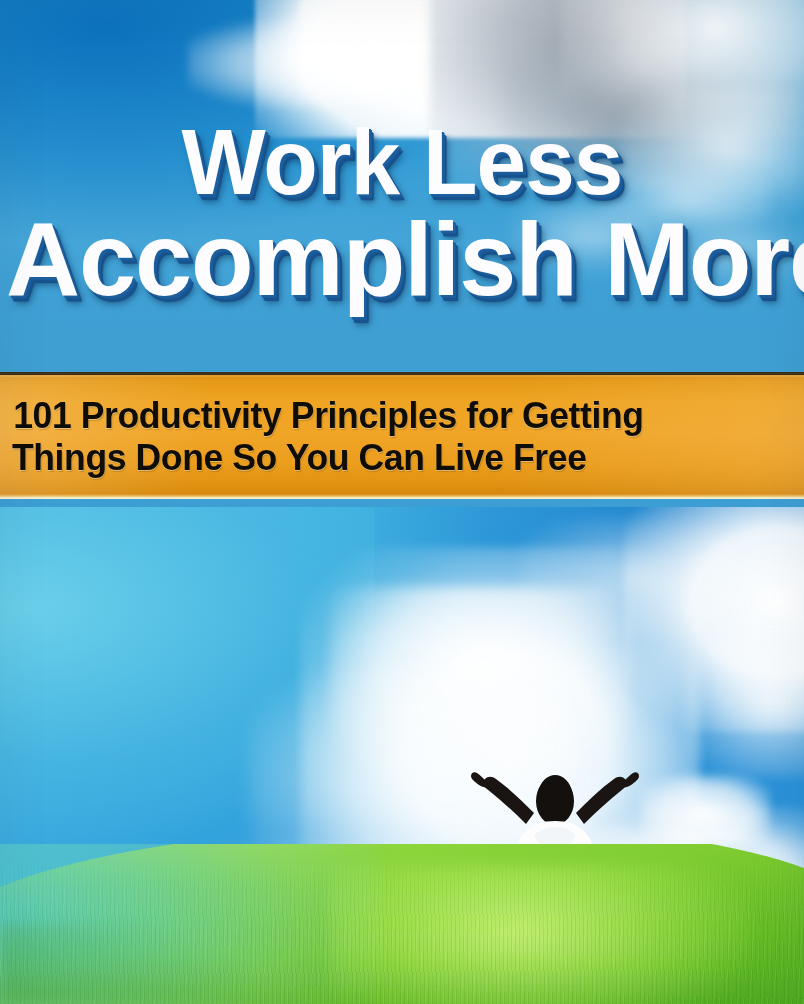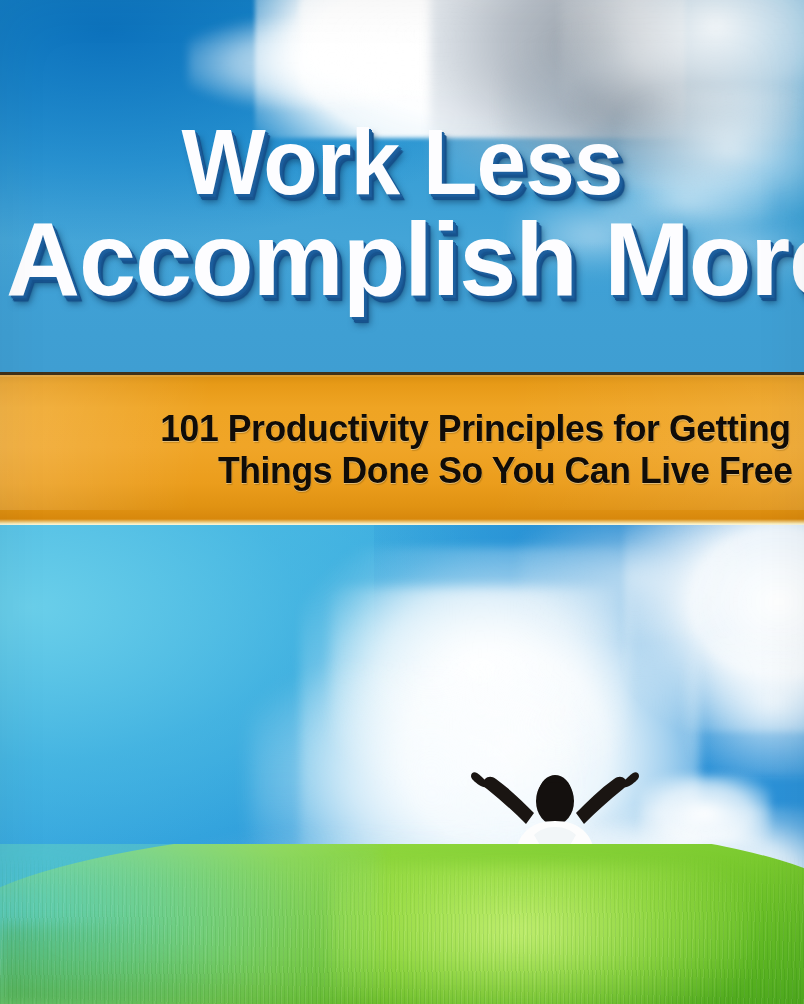--- a/index.html
+++ b/index.html
@@ -102,30 +102,30 @@
       3px 3px 0 #1b5b99,
       4px 5px 0 #17538e,
       5px 6px 1px #164f88,
       6px 8px 8px rgba(8,44,80,.55);
   }
   .tl1 { font-size:92px; transform:scaleX(.97); }
   .tl2 { font-size:104px; margin-top:4px; transform:scaleX(.985); }
 
   
   .banner {
-    position:absolute; left:0; top:372px; width:804px; height:153px;
+    position:absolute; left:0; top:372px; width:804px; height:127px;
     z-index:8;
     background:linear-gradient(180deg,
         #d98f12 0%, #e79a17 6%, #efa423 22%, #f0a527 48%,
         #eb9d1c 72%, #e09212 88%, #d8880c 96%, #f6e8b4 99%, #fdf6dd 100%);
     border-top:3px solid #3f3119;
     box-shadow:inset 0 2px 0 rgba(255,255,255,.12);
     overflow:hidden;
     display:flex; flex-direction:column;
-    align-items:flex-end; justify-content:center;
+    align-items:flex-start; justify-content:center;
   }
   .banner .sheen {
     position:absolute; left:0; top:0; width:804px; height:135px;
     background:linear-gradient(100deg, rgba(255,255,255,.16) 0%, rgba(255,255,255,0) 26%, rgba(255,255,255,0) 62%, rgba(255,255,255,.10) 100%);
     pointer-events:none;
   }
   .sub-line {
     position:relative;
     color:#100c08;
     font-weight:bold;

